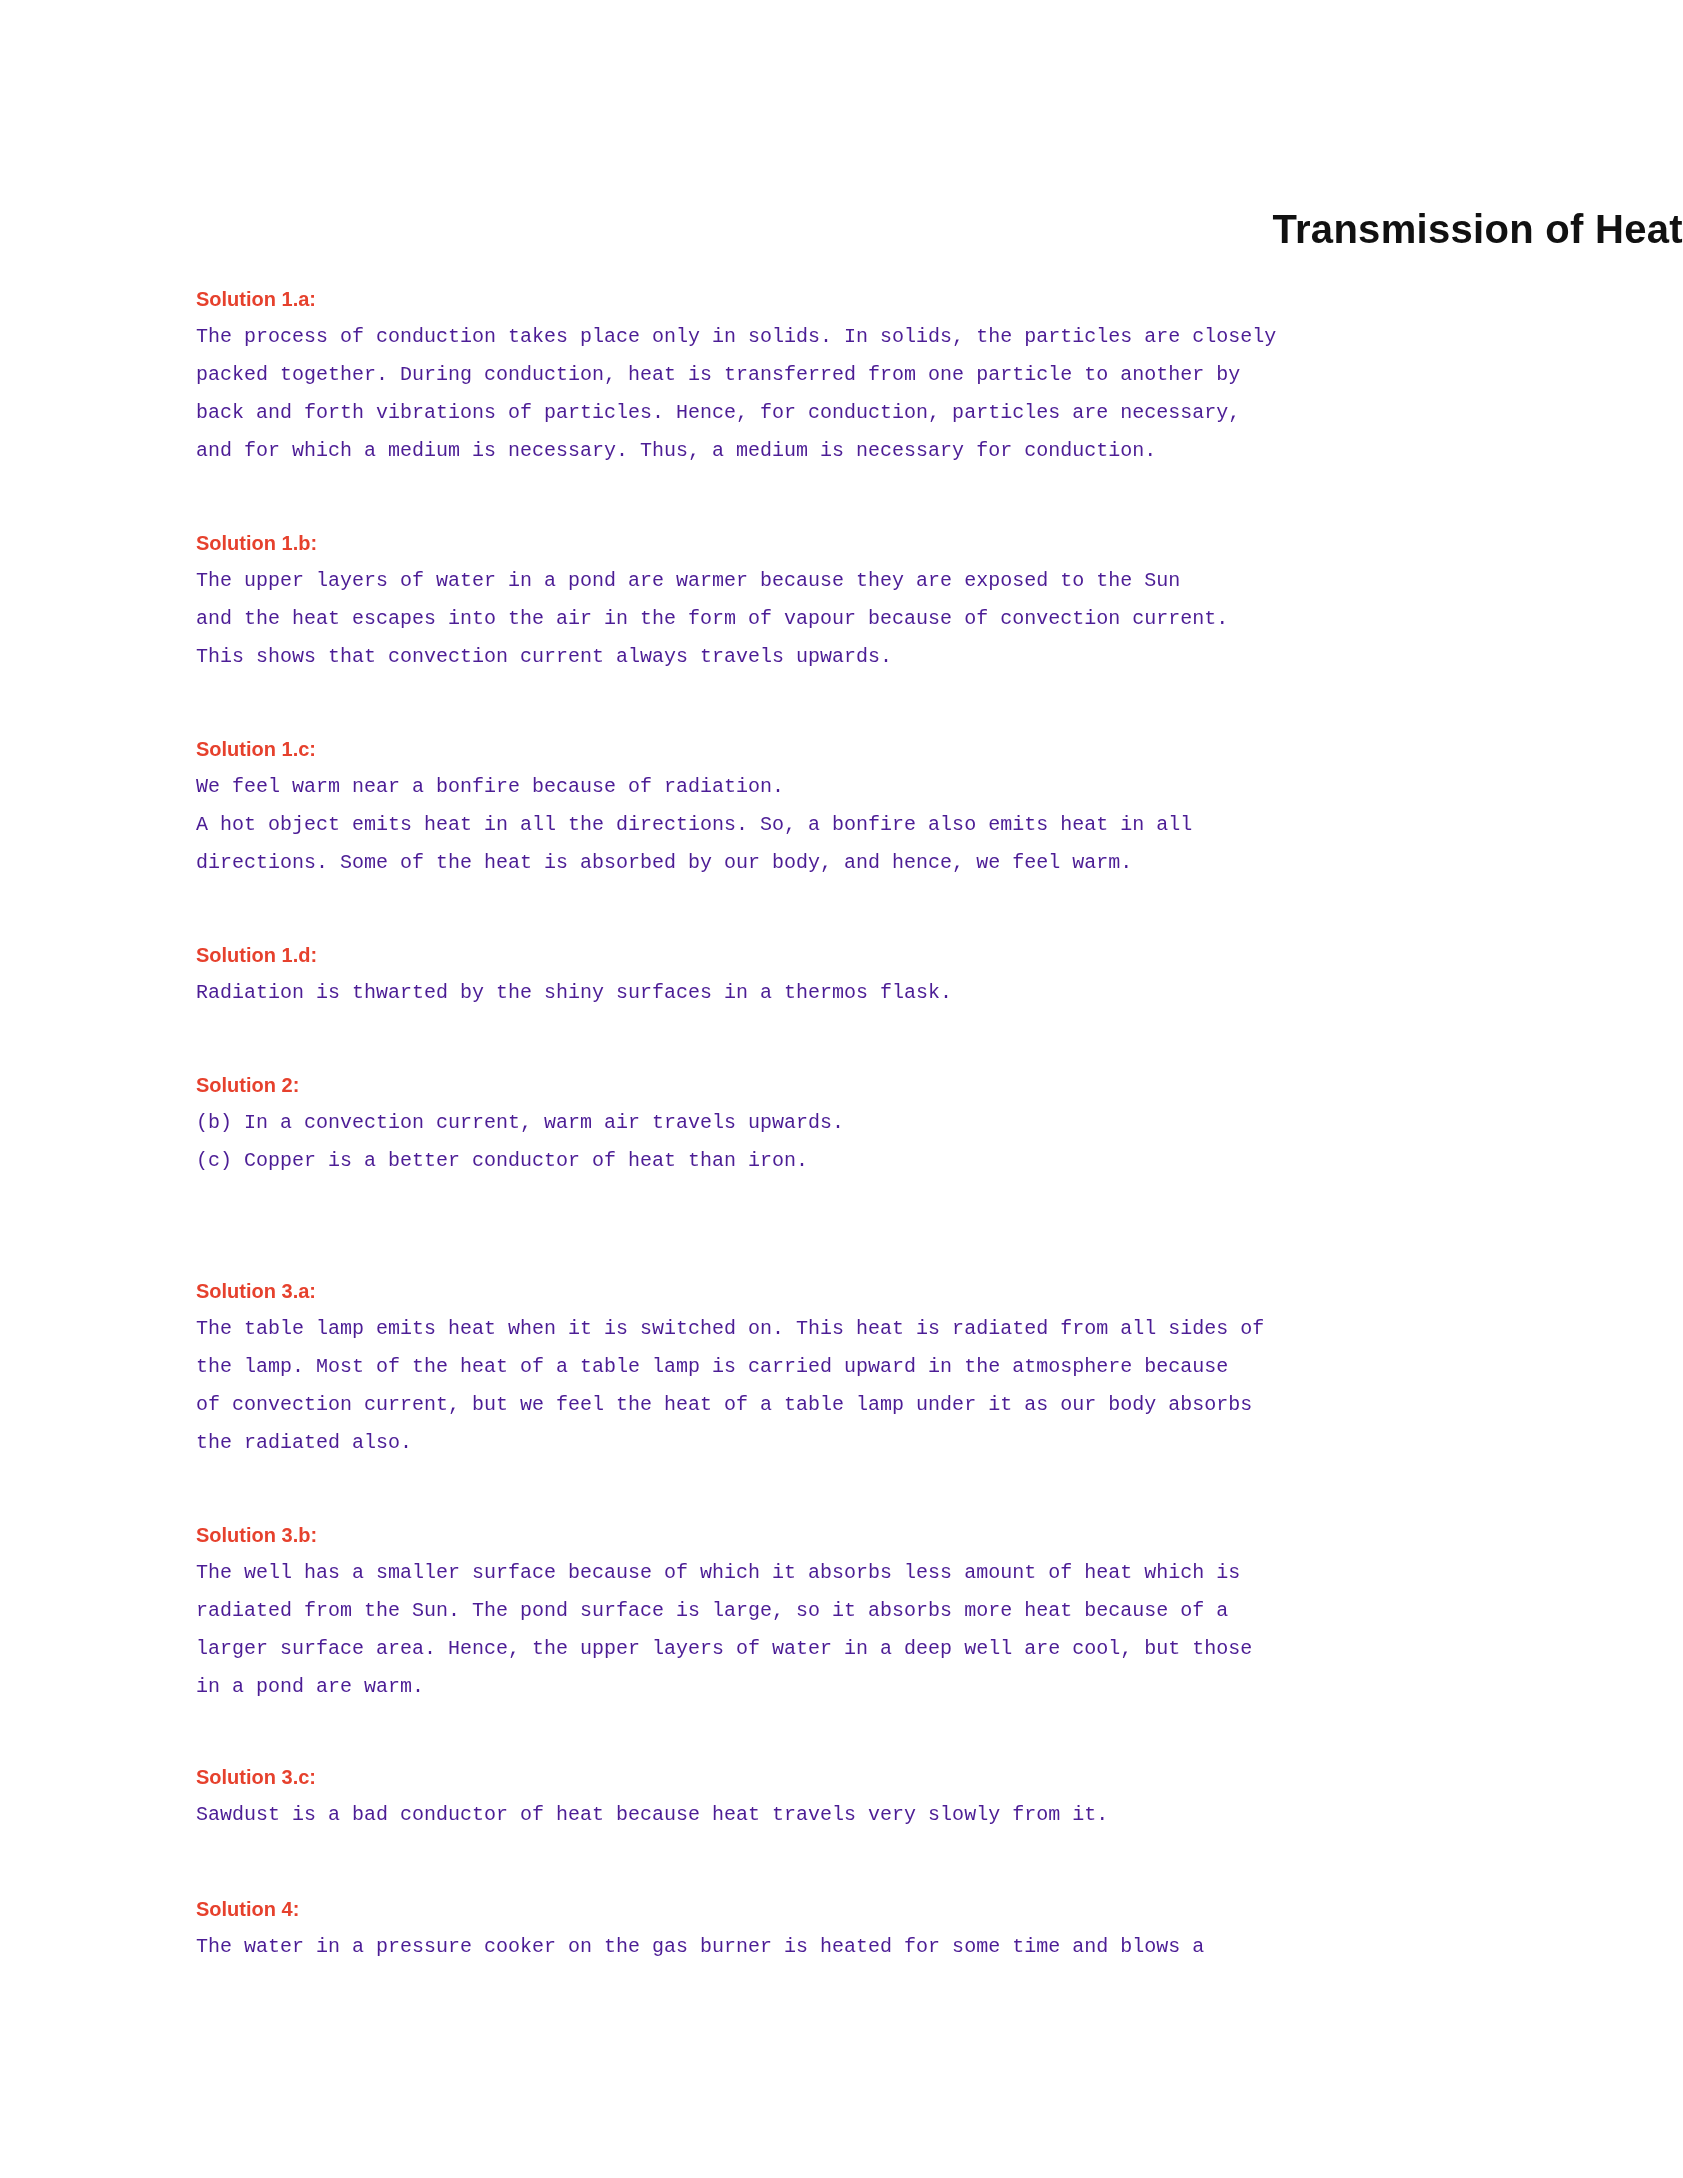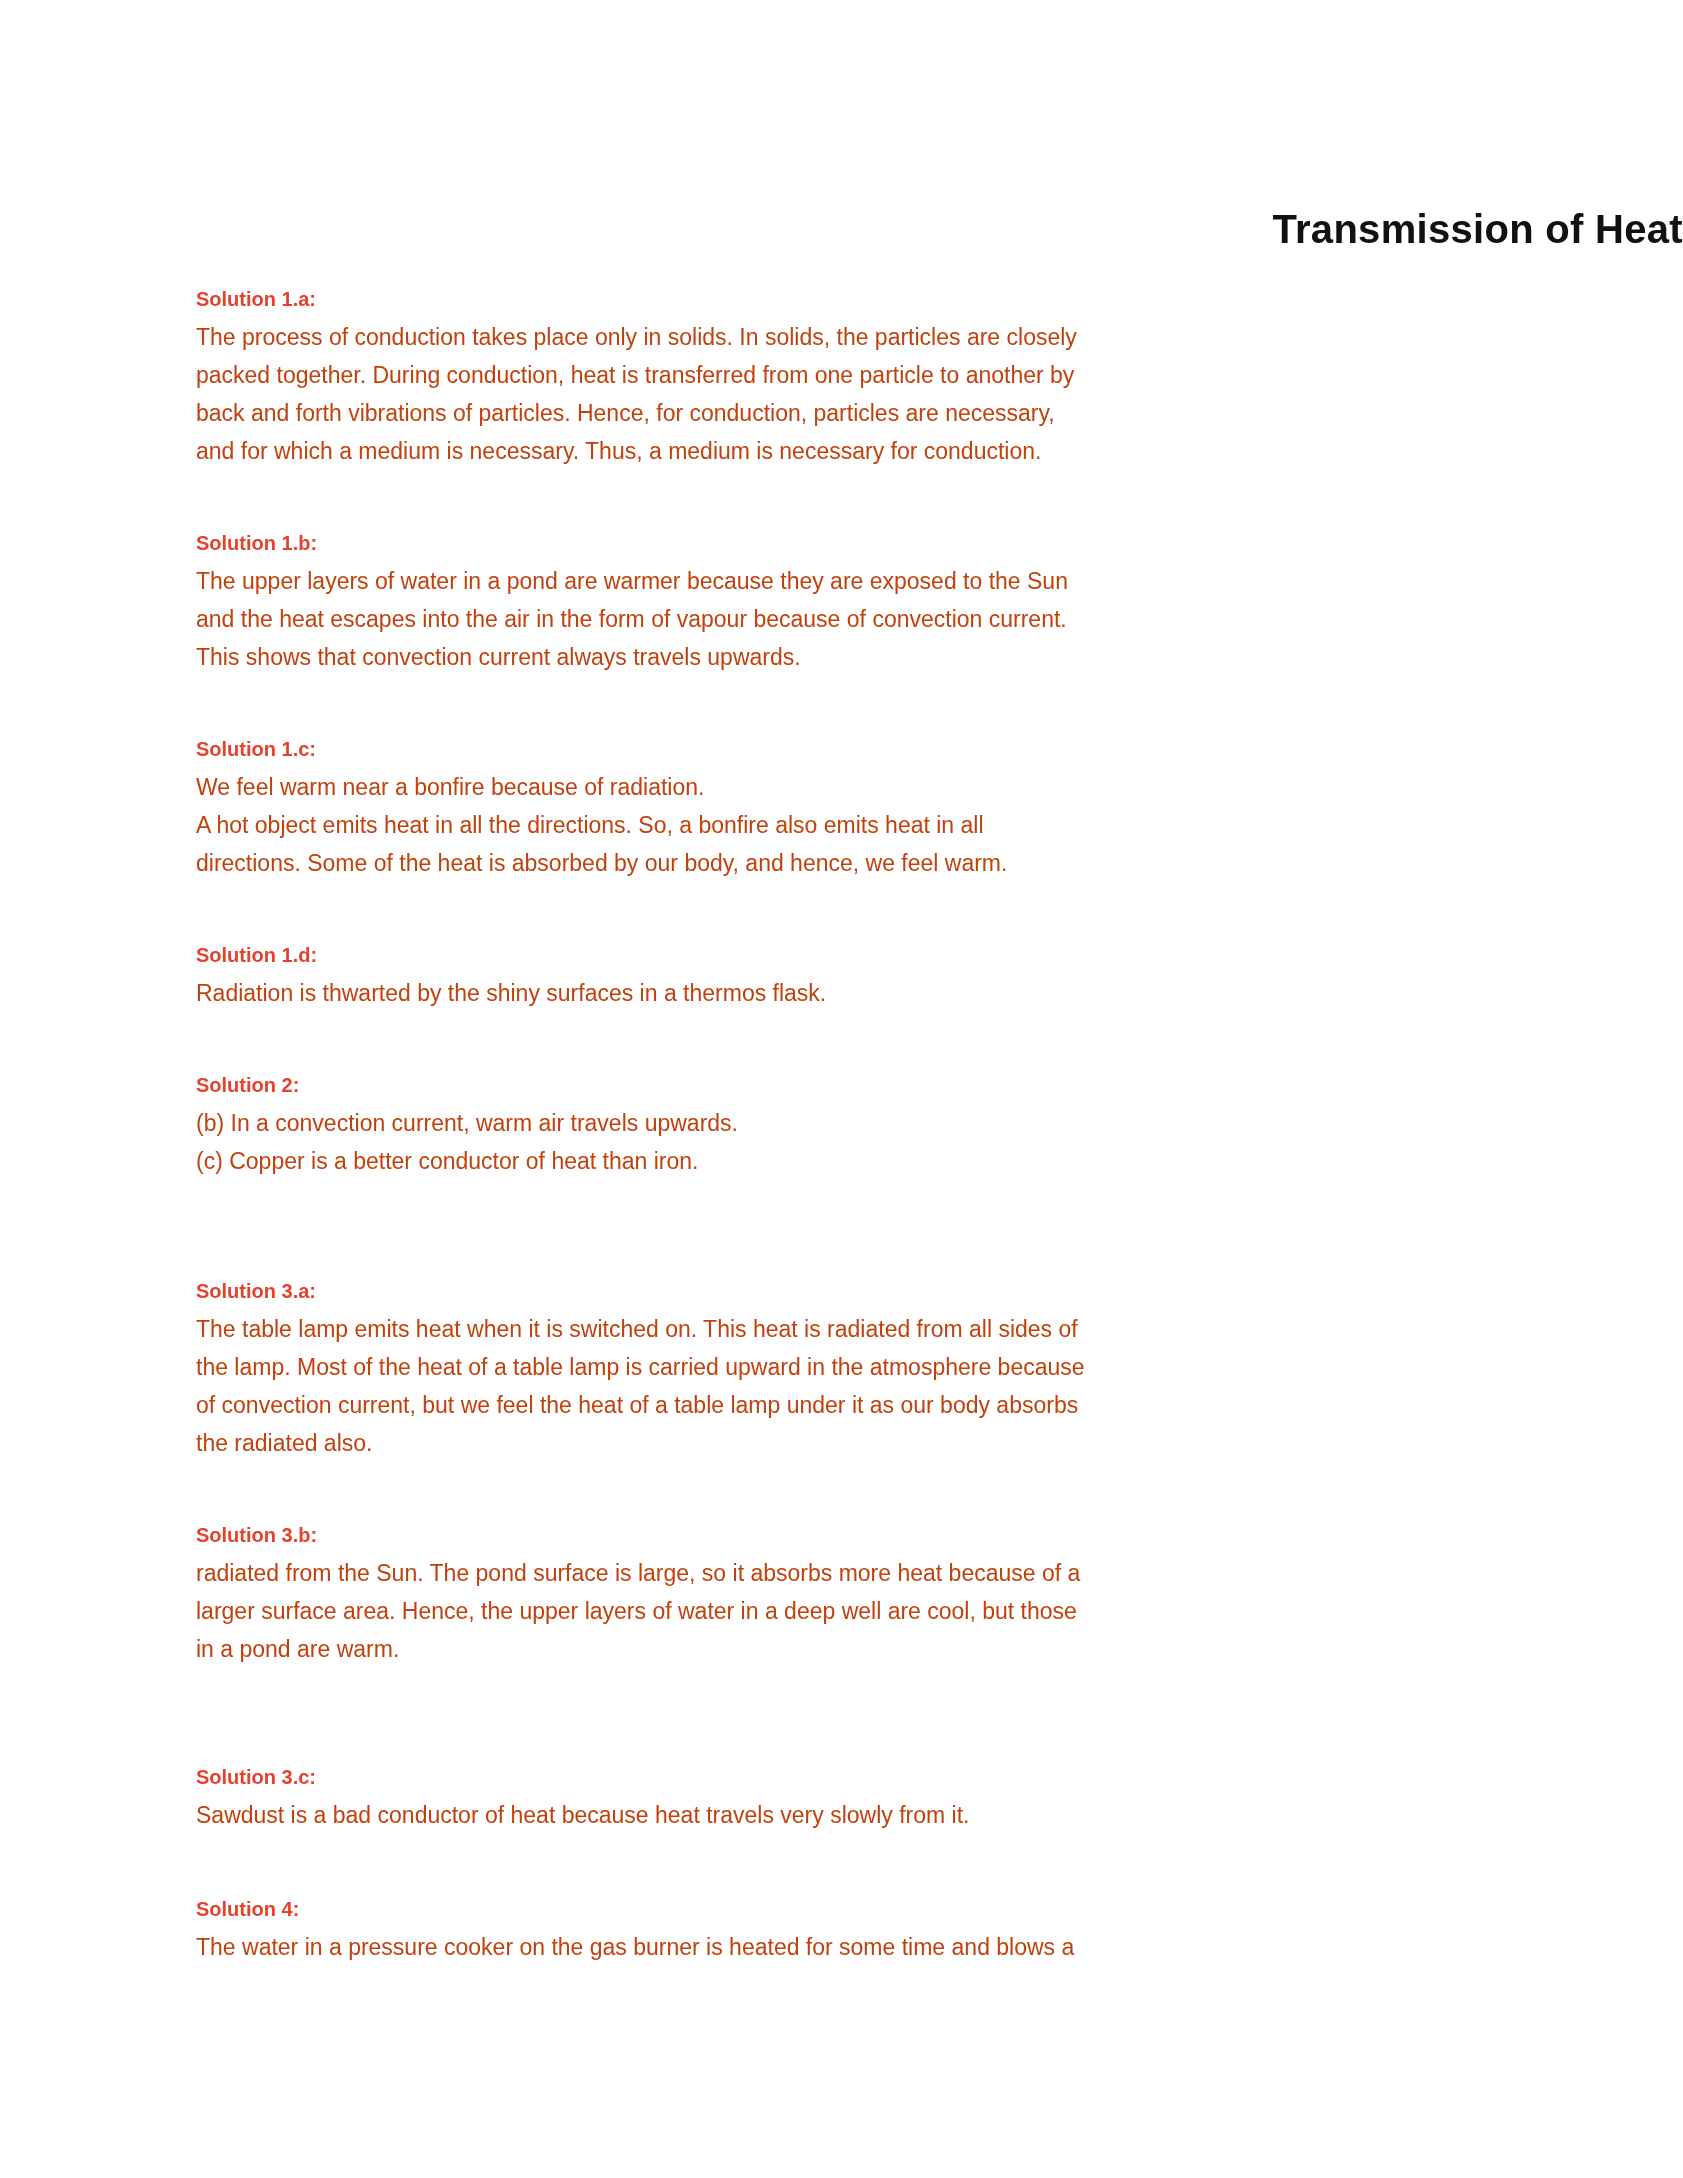--- a/index.html
+++ b/index.html
@@ -10,22 +10,22 @@
     font-weight: bold; font-size: 40px; line-height: 51px; color: #111111;
     letter-spacing: 0.3px;
   }
   .block { position: absolute; left: 196px; width: 1307px; }
   .heading {
     font-family: "Liberation Sans", sans-serif; font-weight: bold;
     font-size: 20px; line-height: 38px; height: 38px; color: #e6412d;
     white-space: nowrap;
   }
   .line {
-    font-family: Liberation Sans, sans-serif; font-size: 23px;
-    line-height: 38px; height: 38px; color: #c2410c; white-space: nowrap;
+    font-family: Liberation Mono, monospace; font-size: 20px;
+    line-height: 38px; height: 38px; color: #4c1d95; white-space: nowrap;
   }
 </style>
 </head>
 <body>
 
 <div class="title">Transmission of Heat</div>
 
 <div class="block" style="top:280px">
   <div class="heading">Solution 1.a:</div>
   <div class="line">The process of conduction takes place only in solids. In solids, the particles are closely</div>
@@ -62,20 +62,21 @@
 <div class="block" style="top:1272px">
   <div class="heading">Solution 3.a:</div>
   <div class="line">The table lamp emits heat when it is switched on. This heat is radiated from all sides of</div>
   <div class="line">the lamp. Most of the heat of a table lamp is carried upward in the atmosphere because</div>
   <div class="line">of convection current, but we feel the heat of a table lamp under it as our body absorbs</div>
   <div class="line">the radiated also.</div>
 </div>
 
 <div class="block" style="top:1516px">
   <div class="heading">Solution 3.b:</div>
+  <div class="line">The well has a smaller surface because of which it absorbs less amount of heat which is</div>
   <div class="line">radiated from the Sun. The pond surface is large, so it absorbs more heat because of a</div>
   <div class="line">larger surface area. Hence, the upper layers of water in a deep well are cool, but those</div>
   <div class="line">in a pond are warm.</div>
 </div>
 
 <div class="block" style="top:1758px">
   <div class="heading">Solution 3.c:</div>
   <div class="line">Sawdust is a bad conductor of heat because heat travels very slowly from it.</div>
 </div>
 

